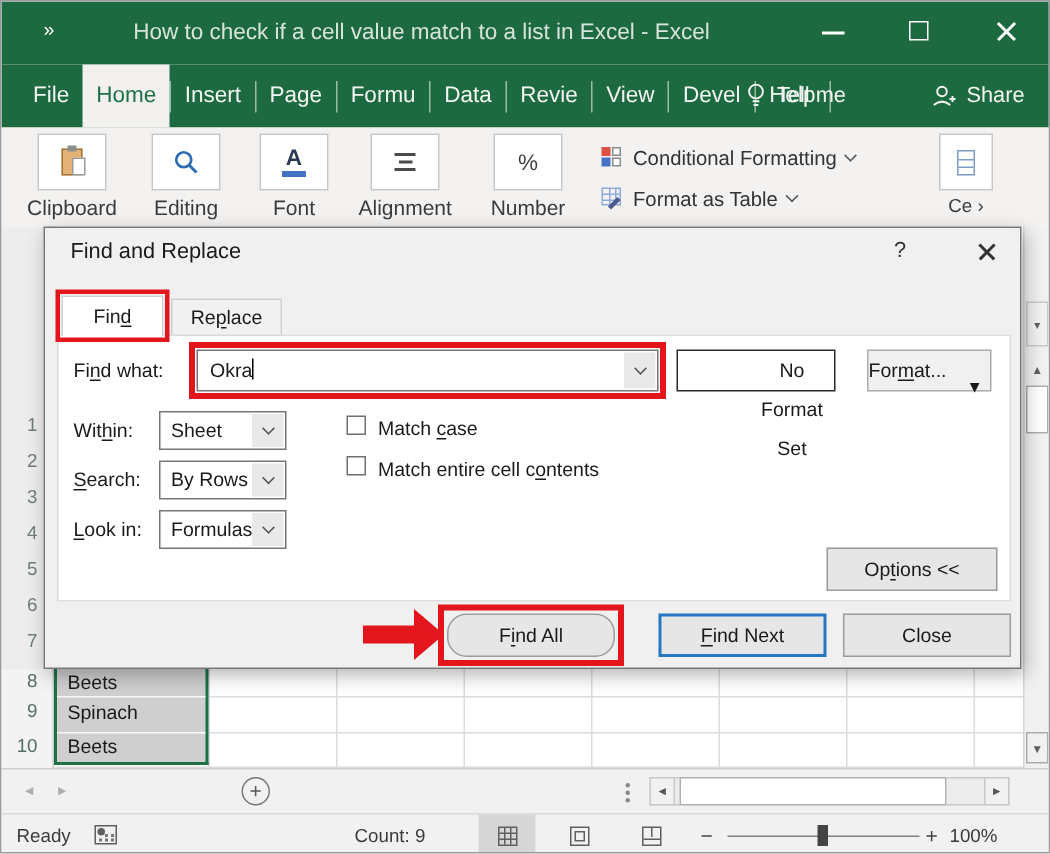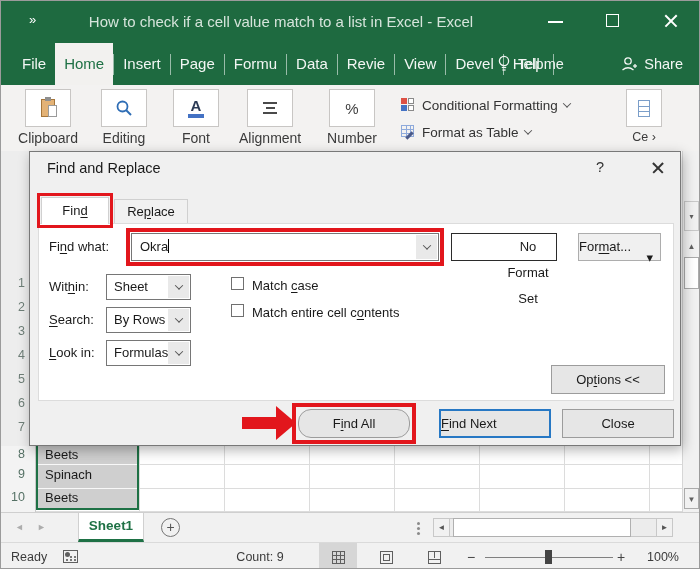--- a/index.html
+++ b/index.html
@@ -113,21 +113,21 @@
                linear-gradient(#5f5f5f,#5f5f5f) 0 7px/100% 1px no-repeat; }
   .vi-page { width:13px; height:13px; border:1px solid #5f5f5f; position:relative; }
   .vi-page i { position:absolute; left:2px; top:2px; right:2px; bottom:2px; border:1px solid #5f5f5f; }
   .vi-break { width:13px; height:13px; border:1px solid #5f5f5f; position:relative; }
   .vi-break i { position:absolute; left:5px; top:0; width:1px; height:6px; background:#5f5f5f; }
   .vi-break b { position:absolute; left:0; top:7px; width:100%; height:1px; background:#5f5f5f; }
   .zoom-out { position:absolute; left:466px; top:6px; font-size:14px; color:#444; }
   .zoom-track { position:absolute; left:484px; top:13.5px; width:128px; height:1.5px; background:#808080; }
   .zoom-thumb { position:absolute; left:544px; top:7px; width:7px; height:14px; background:#444; }
   .zoom-in { position:absolute; left:616px; top:6px; font-size:14px; color:#444; }
-  .zoom-pct { position:absolute; left:632px; top:7px; width:46px; text-align:right; }
+  .zoom-pct { position:absolute; left:632px; top:7px; width:46px; text-align:left; }
 
   
   .dialog { position:absolute; left:28px; top:150px; width:652px; height:295px; background:#f0f0f0;
             border:1px solid #787878; box-shadow:2px 4px 12px rgba(0,0,0,.3); font-size:13px; color:#1a1a1a; }
   .dlg-title { position:absolute; left:17px; top:8px; font-size:14.5px; }
   .dlg-help { position:absolute; left:560px; top:7px; width:20px; text-align:center; font-size:14.5px; color:#333; }
   .dlg-close { position:absolute; left:618px; top:6px; width:20px; height:20px; }
   .dx { position:absolute; left:3px; top:9px; width:14px; height:1.6px; background:#333; }
   .tab-find { position:absolute; left:11px; top:45px; width:68px; height:27px; background:#fff;
               border:1px solid #d0d0d0; border-bottom:none; text-align:center; line-height:26px; z-index:3; }
@@ -153,21 +153,21 @@
              border:1px solid #adadad; }
   .fmt-arr { position:absolute; right:7px; top:11px; }
   .dd { position:absolute; left:67px; width:85px; height:26px; background:#fff; border:1px solid #767676;
         line-height:24px; padding-left:7px; }
   .cb { position:absolute; left:192px; width:13px; height:13px; background:#fff; border:1px solid #707070; }
   .cblabel { position:absolute; left:213px; white-space:nowrap; }
   .opt-btn { position:absolute; left:512px; top:141px; width:114px; height:29px; line-height:27px; }
   .findall-btn { position:absolute; left:268px; top:257px; width:112px; height:29px; line-height:27px; z-index:3;border-radius:13px; }
   .rb-findall { left:262px; top:251px; width:124px; height:41px; border-width:4px; z-index:2; }
   .findnext-btn { position:absolute; left:409px; top:257px; width:112px; height:29px; line-height:25px;
-                  background:#e6e6e6; border:2px solid #2778c4; }
+                  background:#e6e6e6; border:2px solid #2778c4; text-align:center; }
   .close-btn { position:absolute; left:532px; top:257px; width:112px; height:29px; line-height:27px; }
   .red-arrow { position:absolute; left:212px; top:254px; width:54px; height:34px; z-index:3; }
   .ra-body { position:absolute; left:0; top:11px; width:34px; height:12px; background:#e2161c; }
   .ra-head { position:absolute; left:34px; top:0; width:0; height:0;
              border-top:17px solid transparent; border-bottom:17px solid transparent; border-left:20px solid #e2161c; }
 
   svg { display:block; }
 </style>
 </head>
 <body>
@@ -352,21 +352,20 @@
   <div class="vscroll">
     <div class="vs-btn vs-collapse">▾</div>
     <div class="vs-btn vs-up">▲</div>
     <div class="vs-thumb"></div>
     <div class="vs-btn vs-down">▼</div>
   </div>
 
   <div class="tabbar">
     <span class="nav-arrow" style="left:14px;">◄</span>
     <span class="nav-arrow" style="left:36px;">►</span>
-    <div class="sheettab">Sheet1</div>
     <div class="addsheet">+</div>
     <div class="tdots"></div>
     <div class="hscroll-track"></div>
     <div class="hs-btn" style="left:432px;">◄</div>
     <div class="hs-thumb"></div>
     <div class="hs-btn" style="left:655px;">►</div>
   </div>
 
   <div class="statusbar">
     <span class="st-ready">Ready</span>

